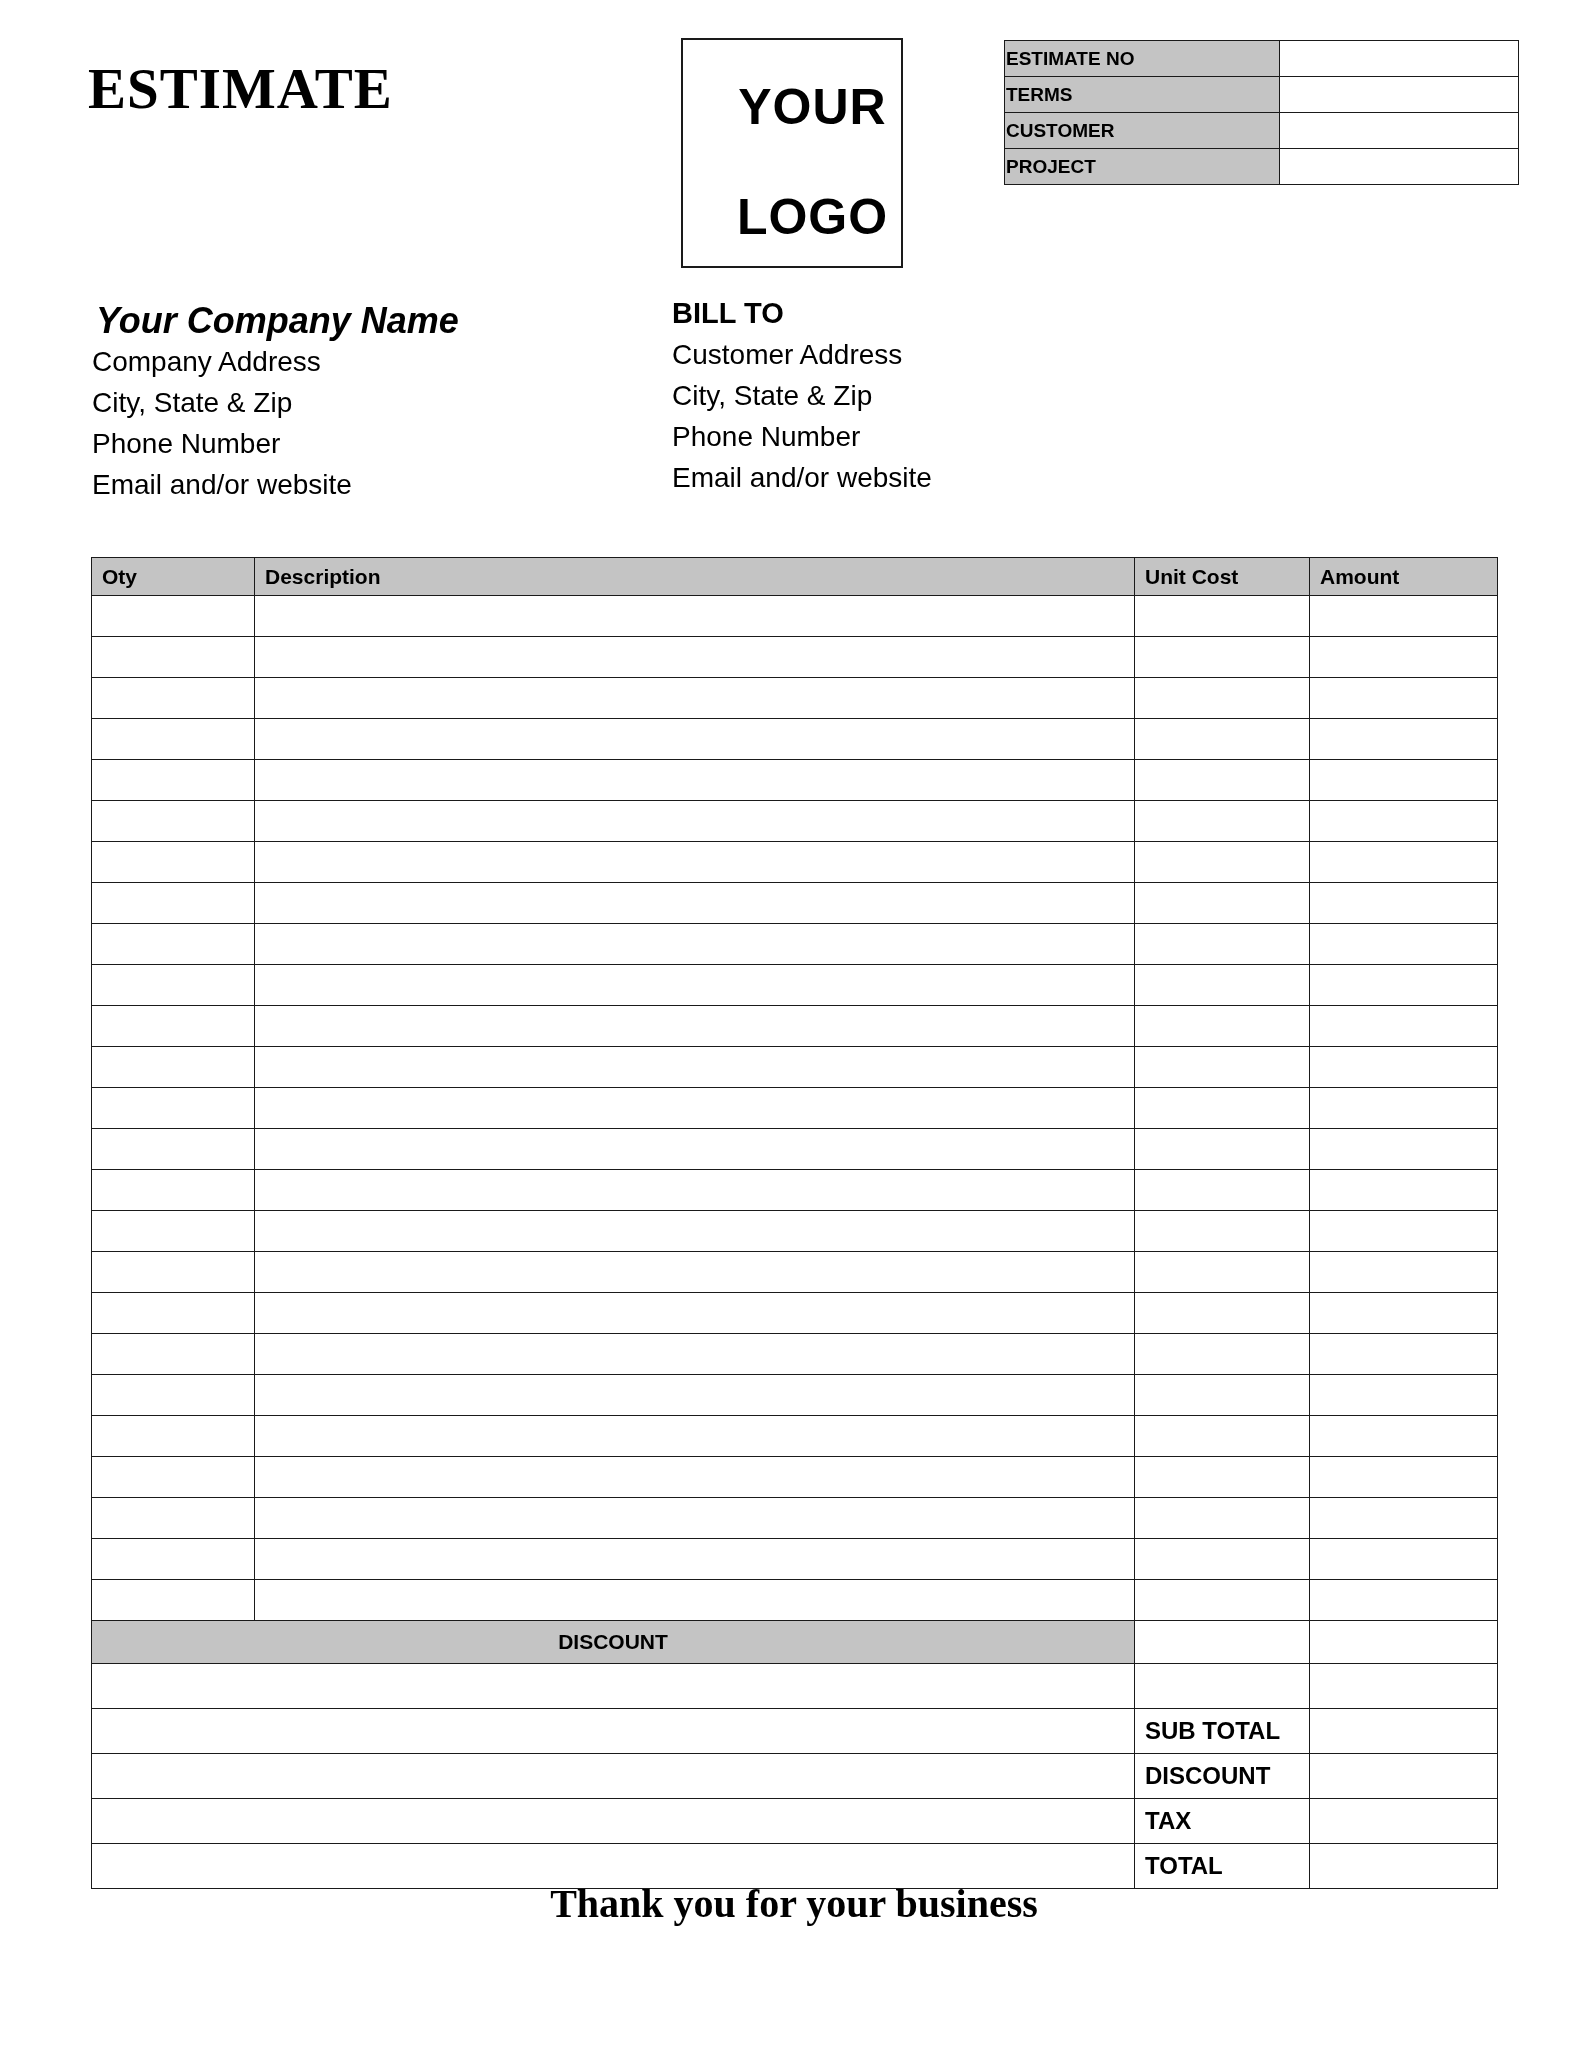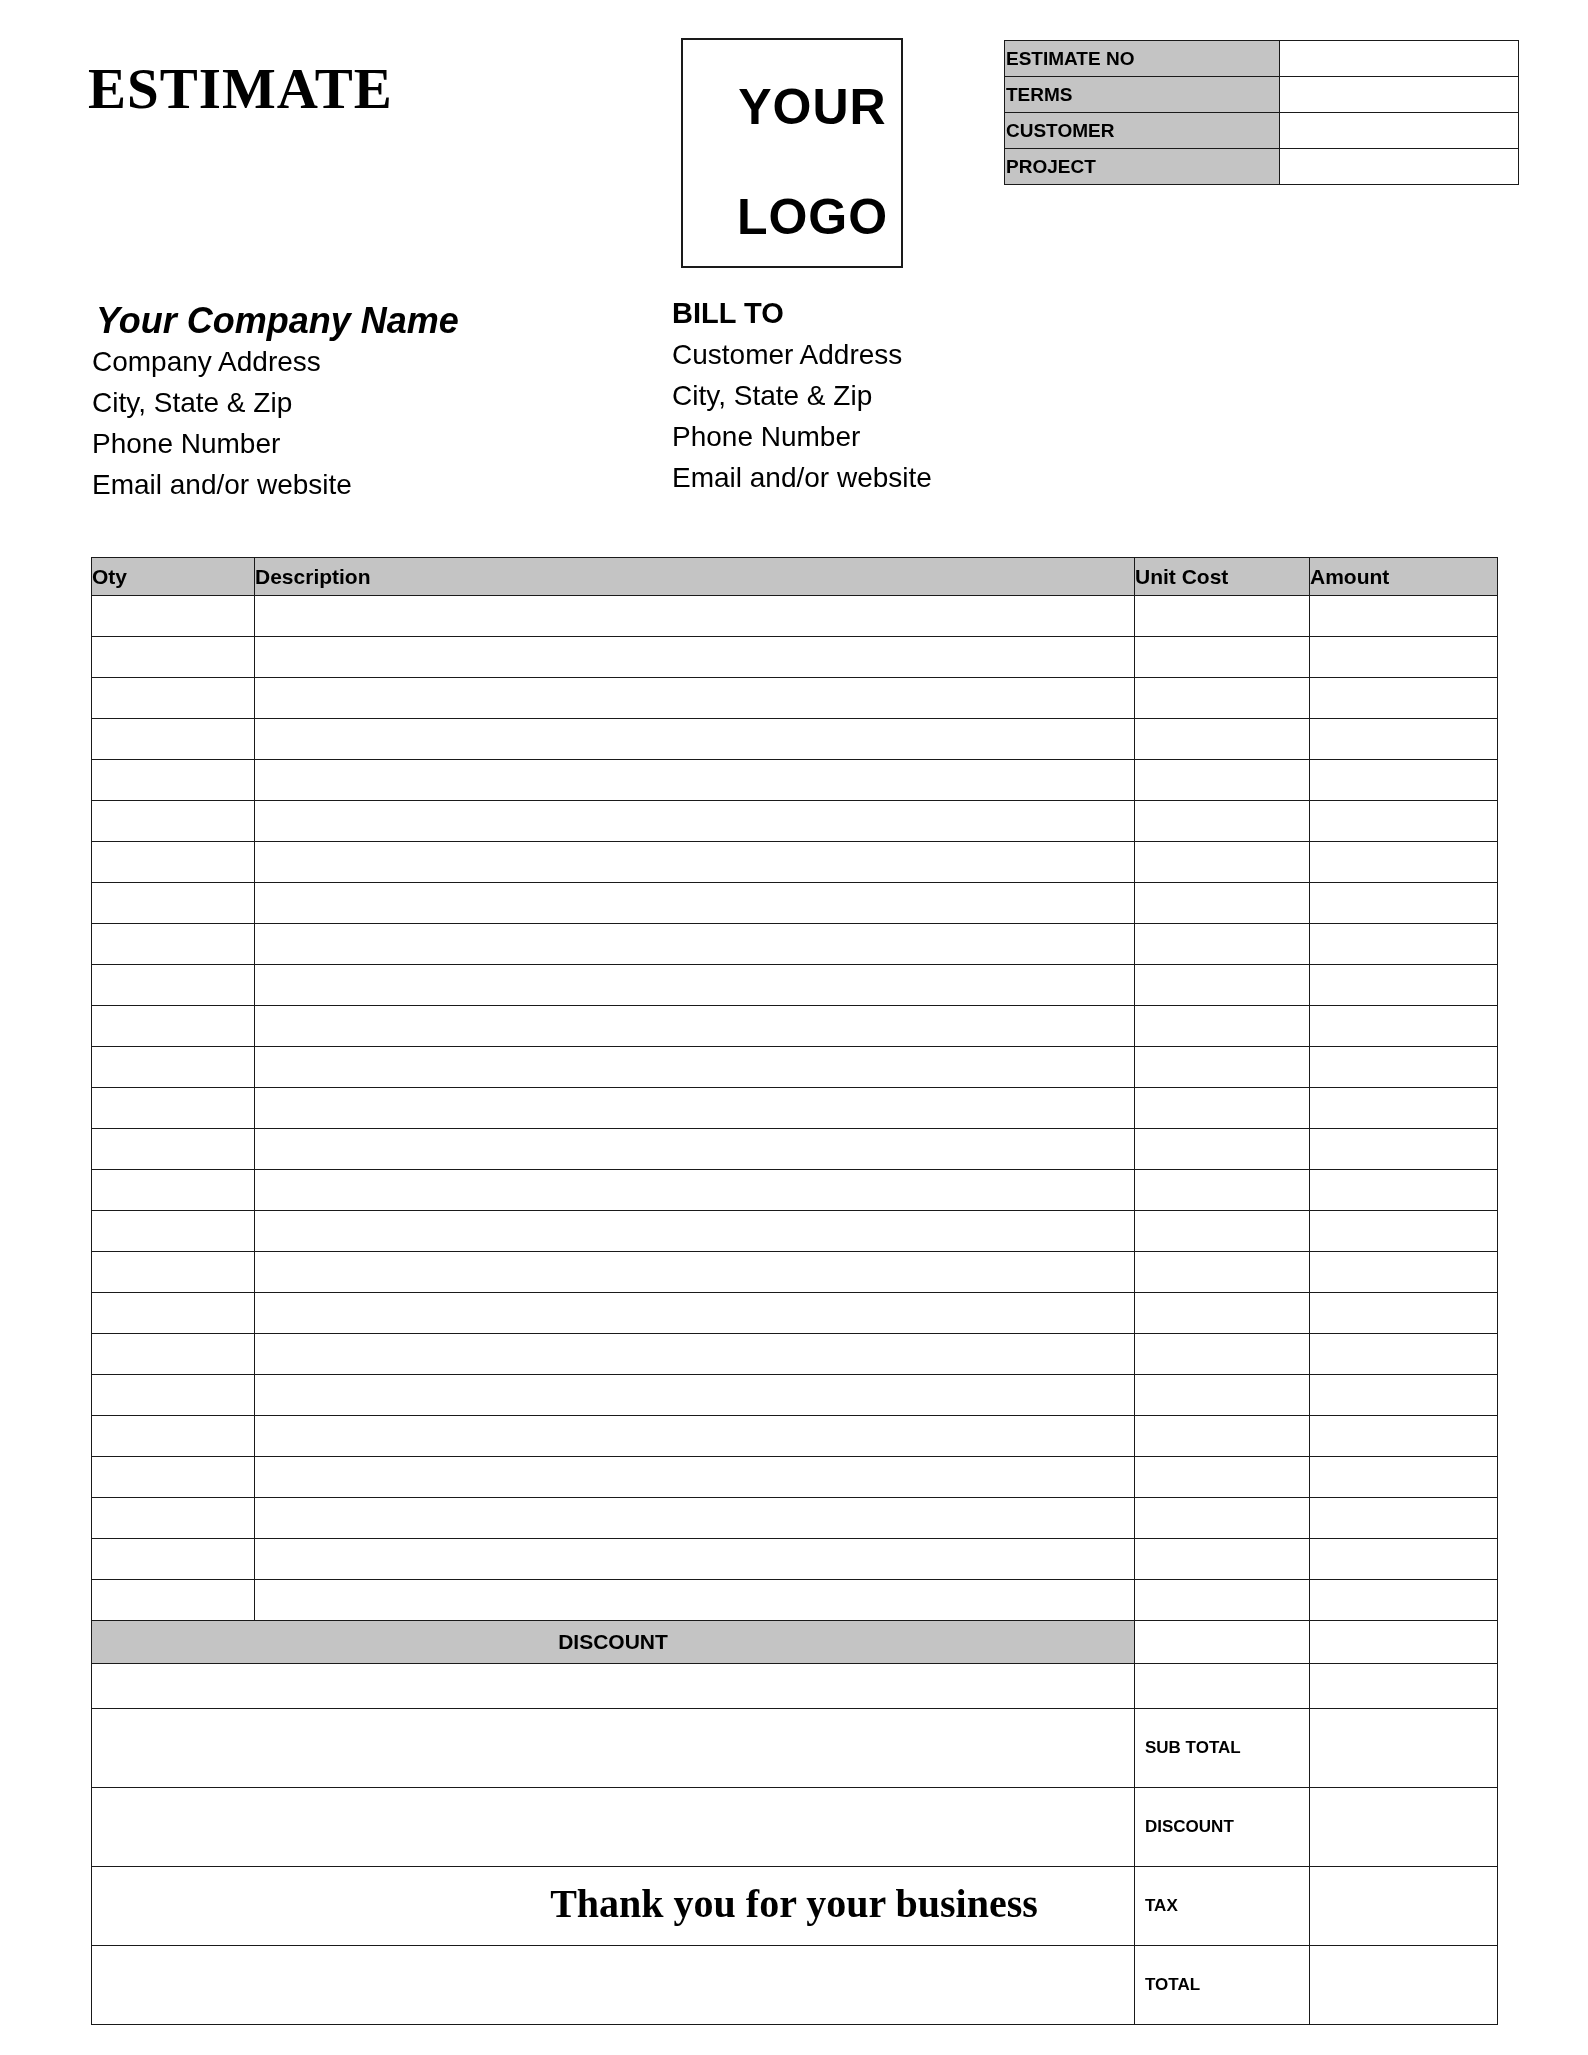--- a/index.html
+++ b/index.html
@@ -128,43 +128,43 @@
     border: 1.5px solid #1a1a1a;
     padding: 0;
     vertical-align: middle;
   }
   .items-table thead th {
     background: #c4c4c4;
     height: 37px;
     font-size: 21px;
     font-weight: bold;
     text-align: left;
-    padding: 0 0;
+    padding: 0 10px;
   }
   .col-qty   { width: 163px; }
   .col-desc  { width: 880px; }
   .col-unit  { width: 175px; }
   .col-amt   { width: 188px; }
 
   .items-table tbody td {
     height: 40px;
   }
 
   .comments-cell {
     background: #c4c4c4;
     text-align: center;
     font-size: 21px;
     font-weight: bold;
     height: 42px !important;
   }
 
   .totals-label {
-    font-size: 17px;
-    font-weight: bold;
-    padding: 17px 10px !important;
+    font-size: 24px;
+    font-weight: bold;
+    padding: 0 10px !important;
     height: 44px !important;
   }
   .blank-tall { height: 44px !important; }
 
   
   .footer-thanks {
     position: absolute;
     left: 0;
     top: 1880px;
     width: 1588px;

